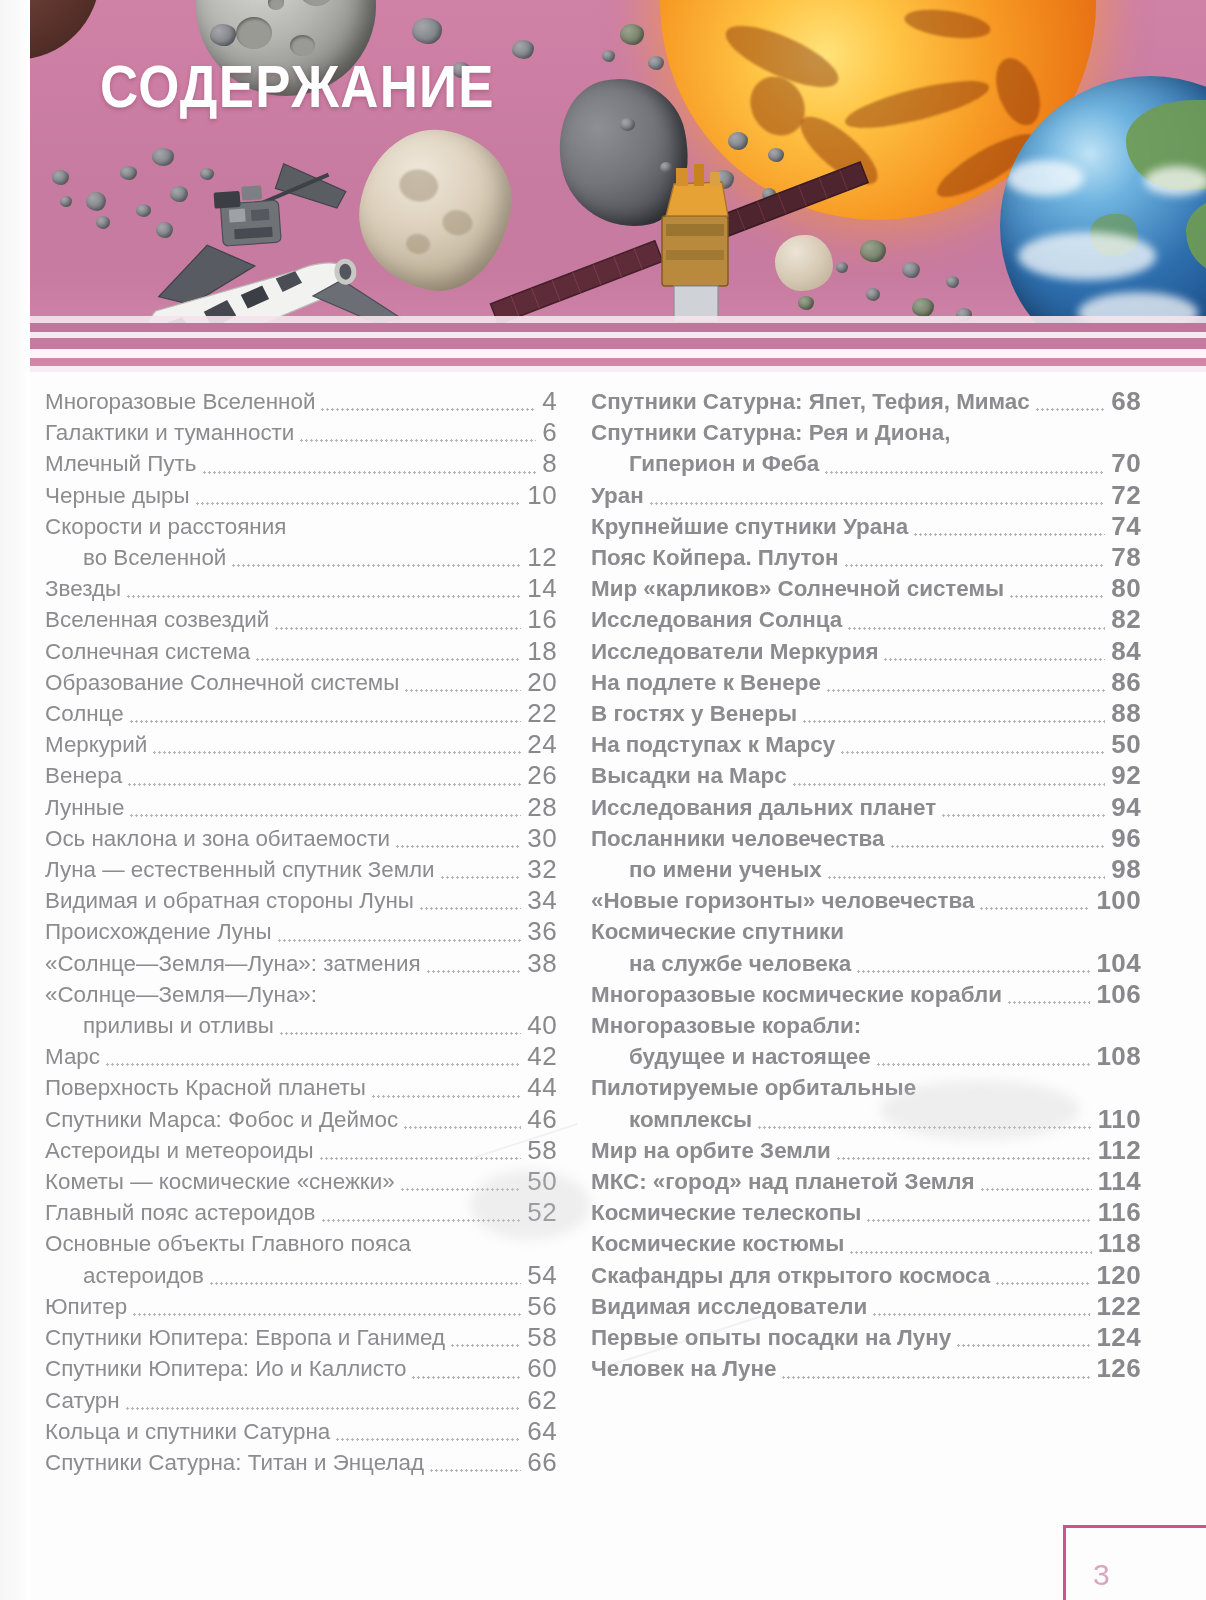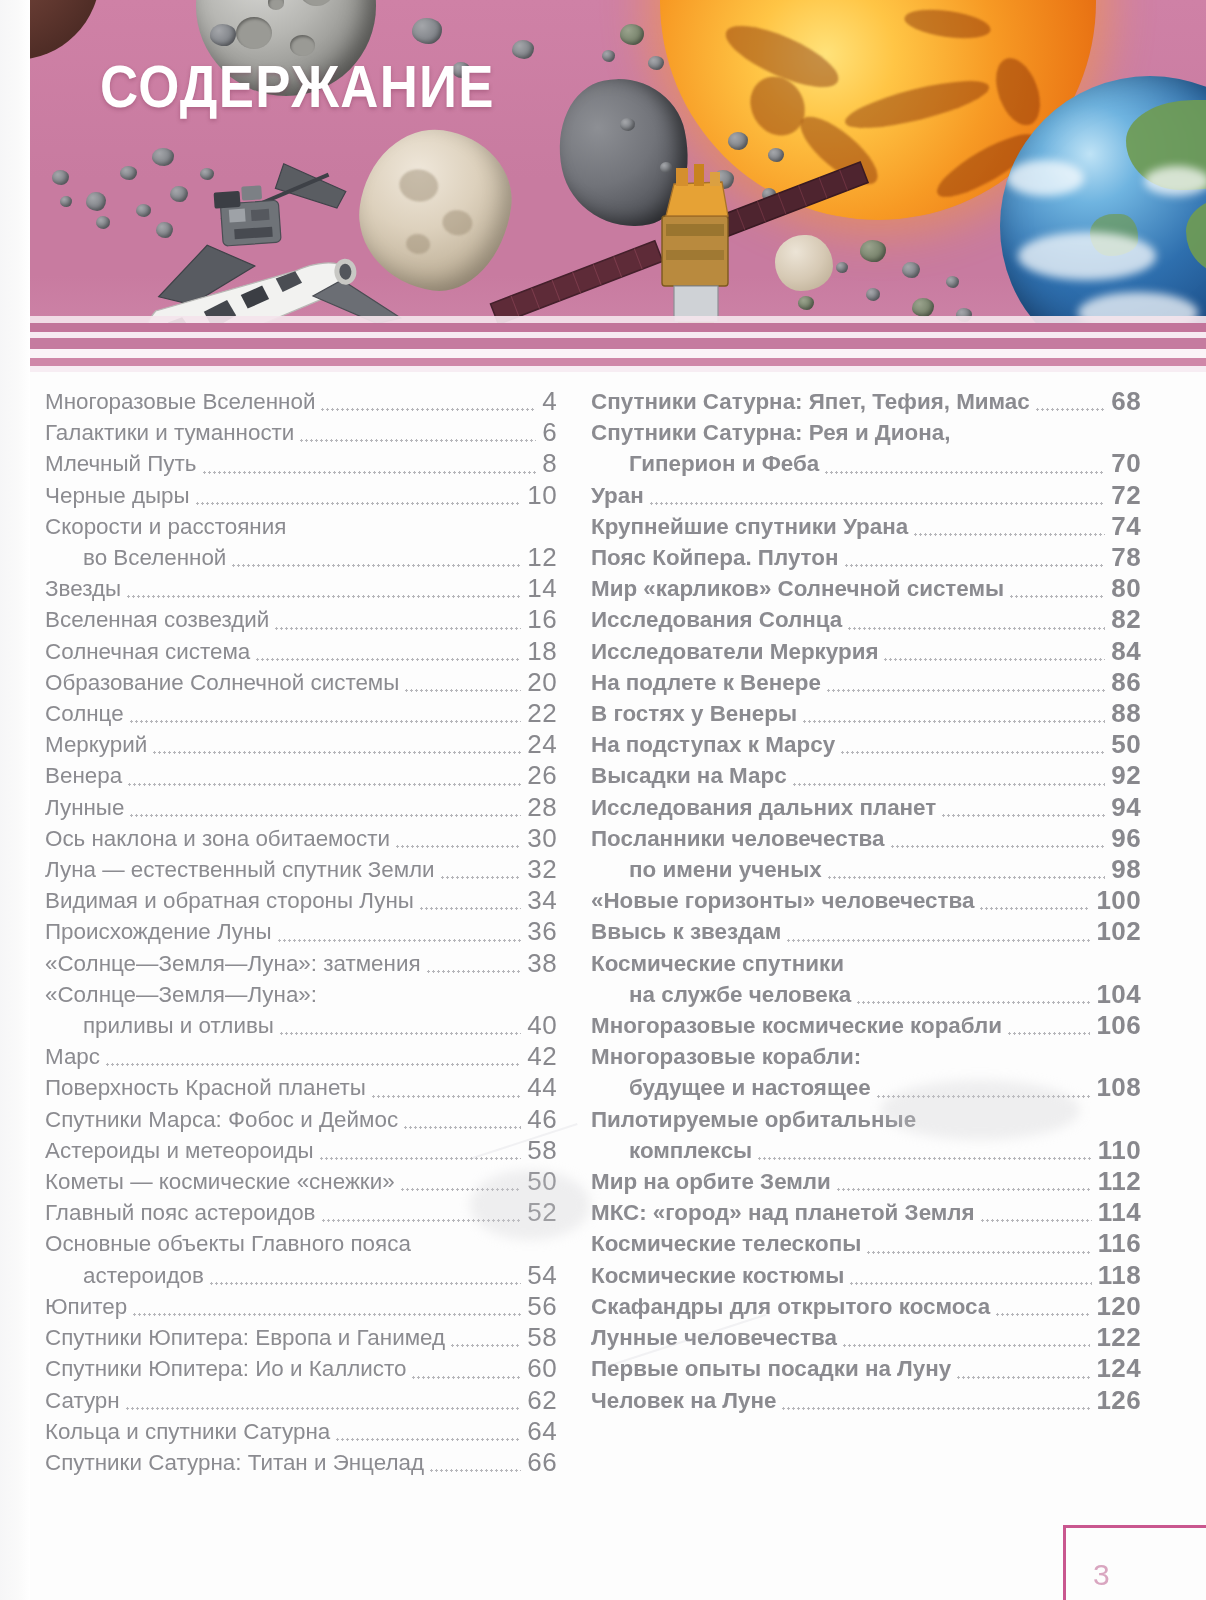--- a/index.html
+++ b/index.html
@@ -717,25 +717,20 @@
         <div class="entry cont">
           <span class="label">по имени ученых</span>
           <span class="leader"></span>
           <span class="pg">98</span>
         </div>
         <div class="entry">
           <span class="label">«Новые горизонты» человечества</span>
           <span class="leader"></span>
           <span class="pg">100</span>
         </div>
-        <div class="entry">
-          <span class="label">Ввысь к звездам</span>
-          <span class="leader"></span>
-          <span class="pg">102</span>
-        </div>
         <div class="entry nopage">
           <span class="label">Космические спутники</span>
         </div>
         <div class="entry cont">
           <span class="label">на службе человека</span>
           <span class="leader"></span>
           <span class="pg">104</span>
         </div>
         <div class="entry">
           <span class="label">Многоразовые космические корабли</span>
@@ -777,21 +772,21 @@
           <span class="label">Космические костюмы</span>
           <span class="leader"></span>
           <span class="pg">118</span>
         </div>
         <div class="entry">
           <span class="label">Скафандры для открытого космоса</span>
           <span class="leader"></span>
           <span class="pg">120</span>
         </div>
         <div class="entry">
-          <span class="label">Лунные человечества</span>
+          <span class="label">Видимая исследователи</span>
           <span class="leader"></span>
           <span class="pg">122</span>
         </div>
         <div class="entry">
           <span class="label">Первые опыты посадки на Луну</span>
           <span class="leader"></span>
           <span class="pg">124</span>
         </div>
         <div class="entry">
           <span class="label">Человек на Луне</span>

